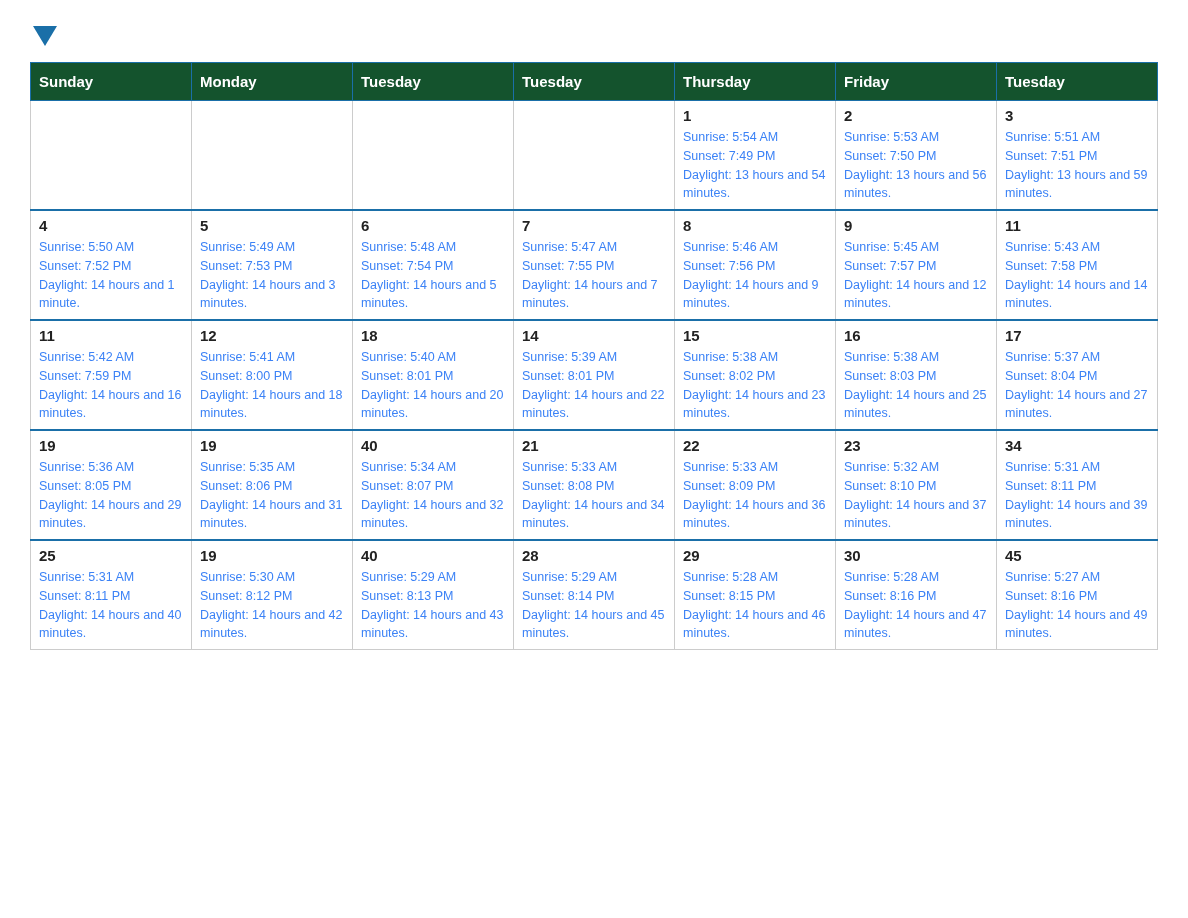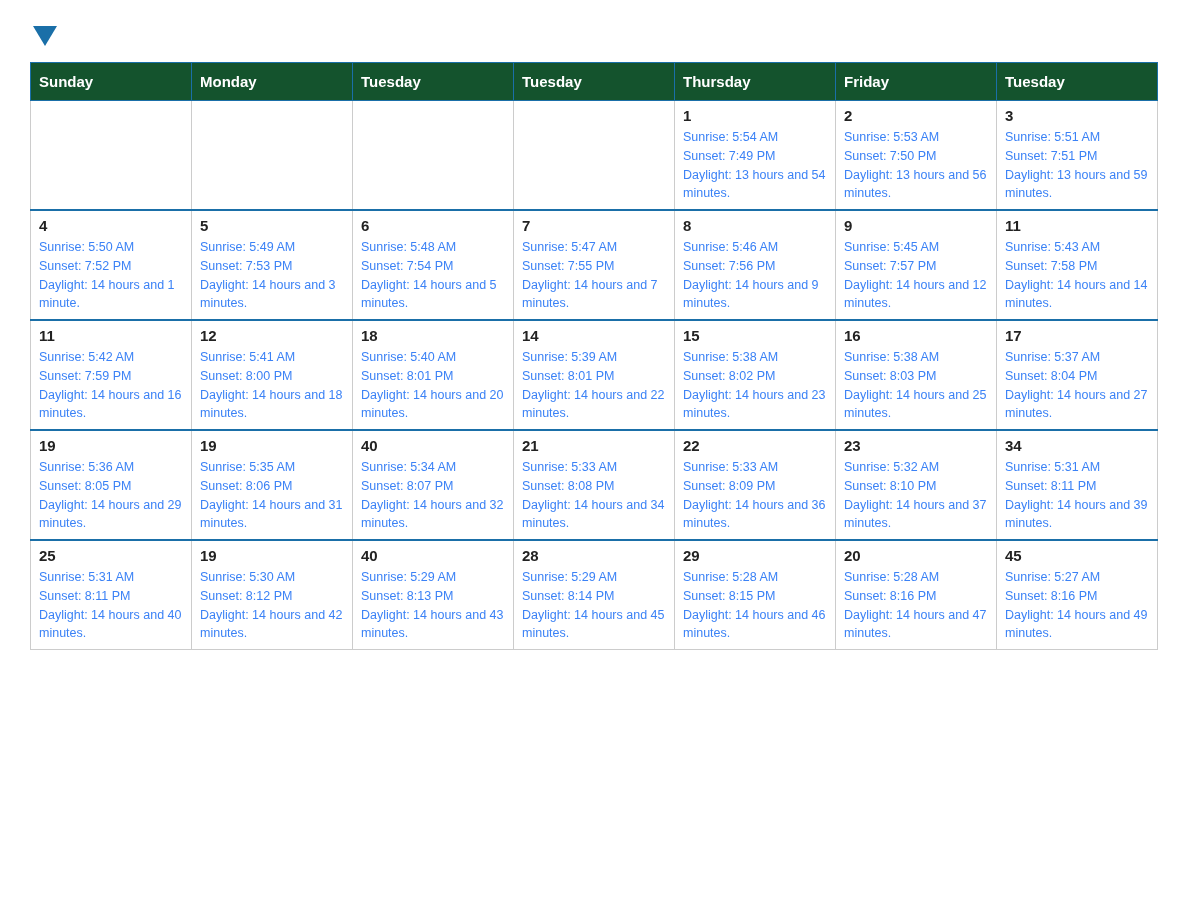--- a/index.html
+++ b/index.html
@@ -262,21 +262,21 @@
         </td>
         <td>
           <div class="day-number">28</div>
           <div class="day-info">Sunrise: 5:29 AM<br>Sunset: 8:14 PM<br>Daylight: 14 hours and 45 minutes.</div>
         </td>
         <td>
           <div class="day-number">29</div>
           <div class="day-info">Sunrise: 5:28 AM<br>Sunset: 8:15 PM<br>Daylight: 14 hours and 46 minutes.</div>
         </td>
         <td>
-          <div class="day-number">20</div>
+          <div class="day-number">30</div>
           <div class="day-info">Sunrise: 5:28 AM<br>Sunset: 8:16 PM<br>Daylight: 14 hours and 47 minutes.</div>
         </td>
         <td>
           <div class="day-number">45</div>
           <div class="day-info">Sunrise: 5:27 AM<br>Sunset: 8:16 PM<br>Daylight: 14 hours and 49 minutes.</div>
         </td>
       </tr>
     </tbody>
 </table>
 

